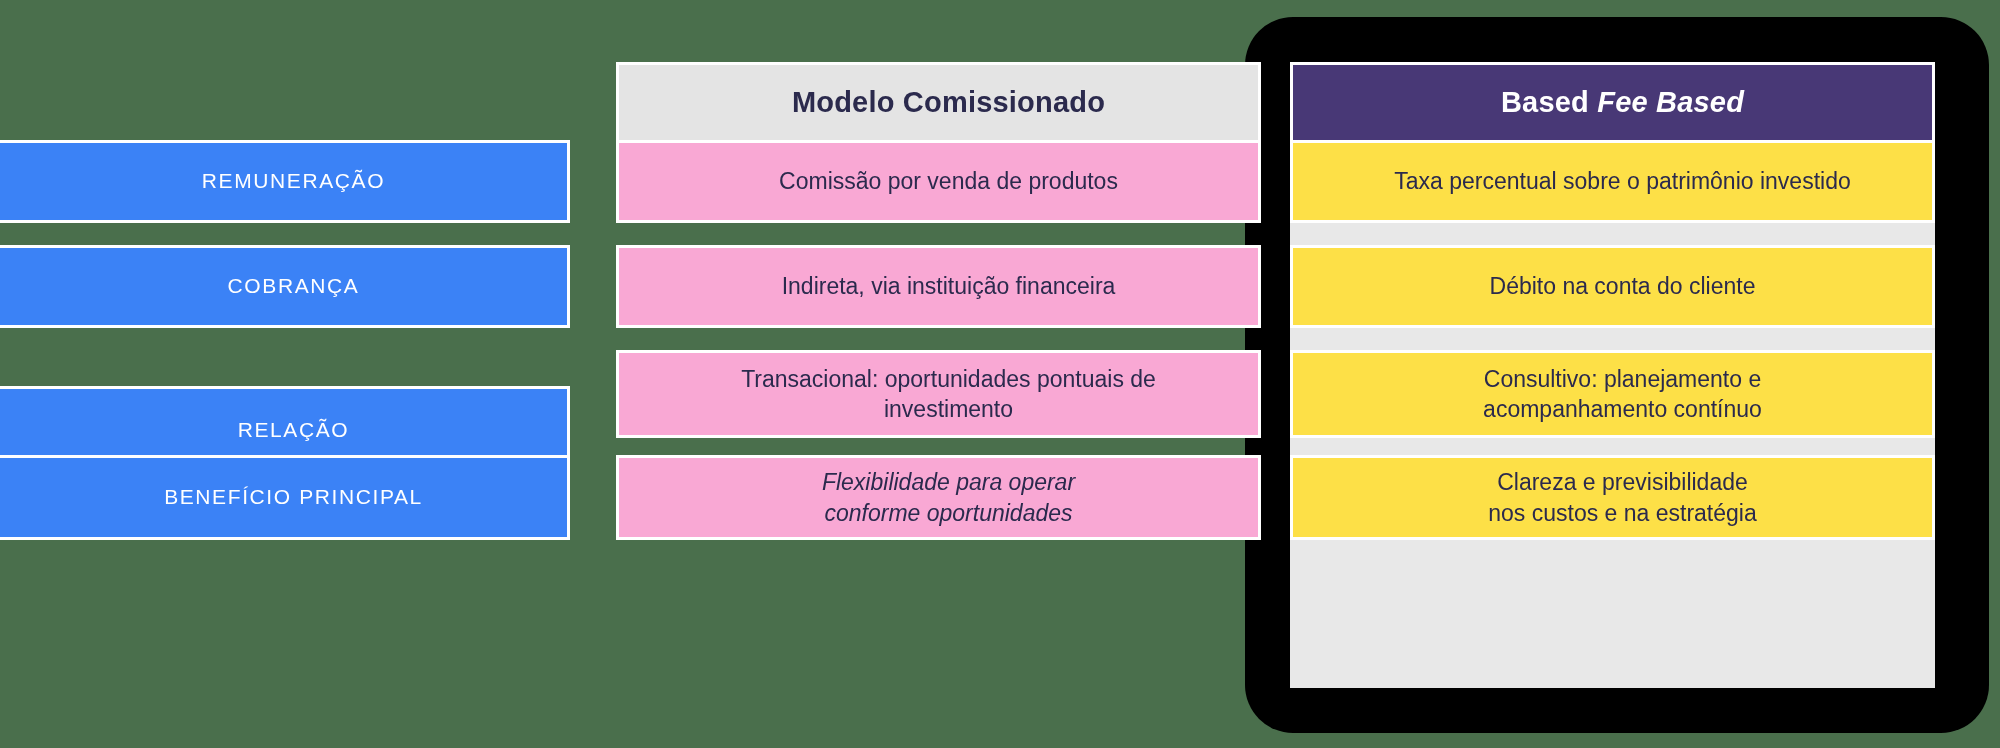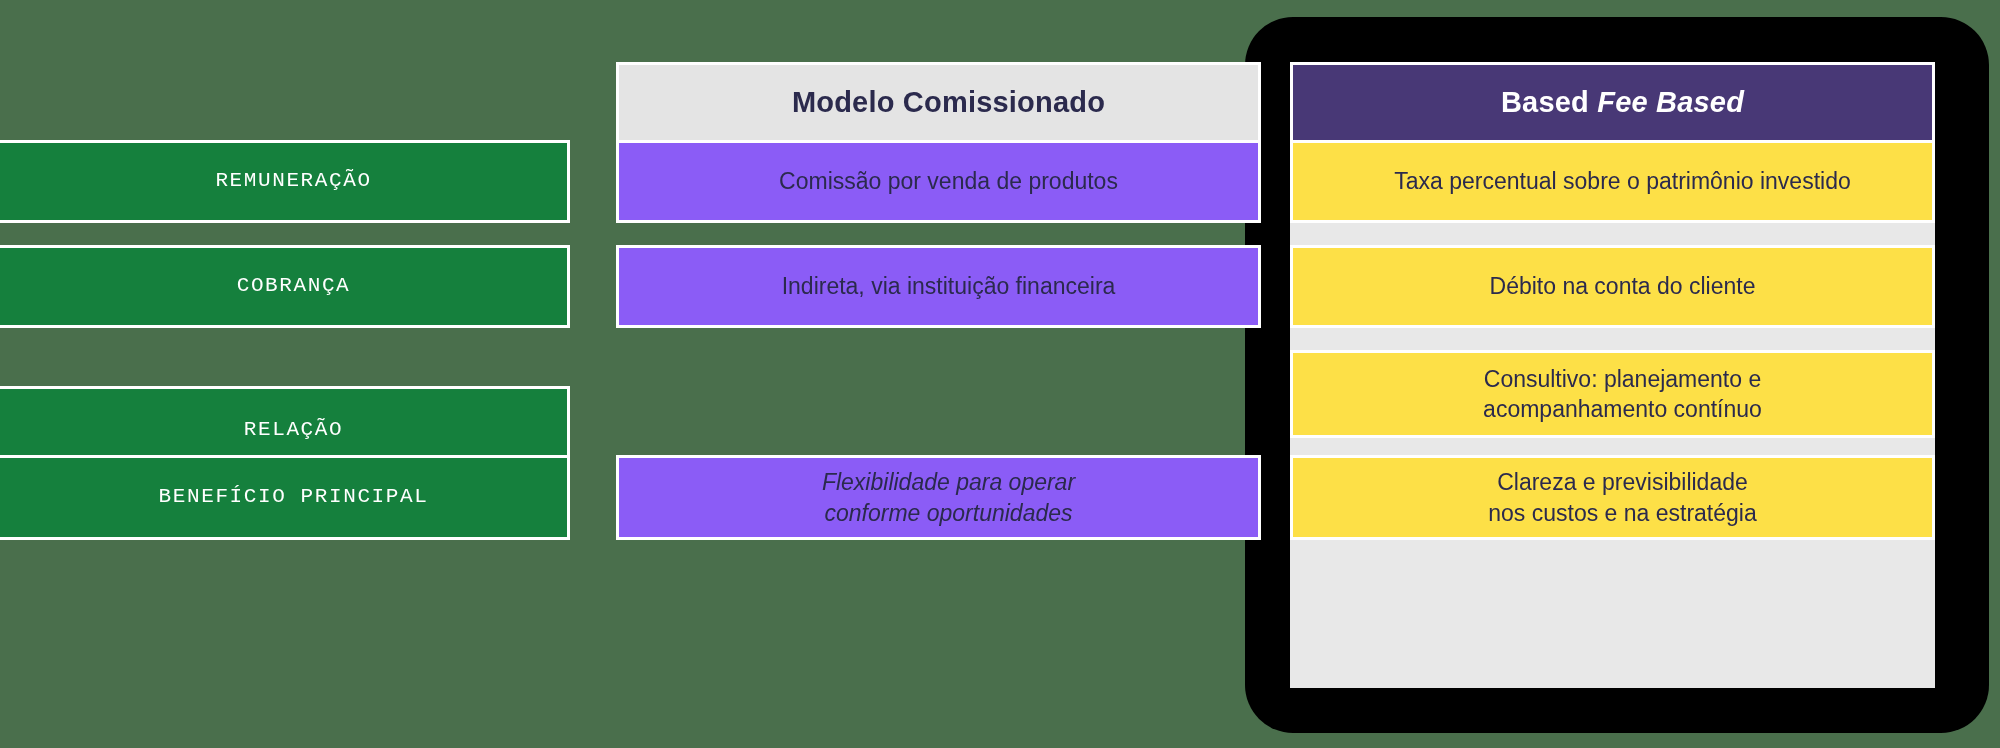--- a/index.html
+++ b/index.html
@@ -55,39 +55,38 @@
     justify-content: center;
     text-align: center;
     z-index: 3;
     padding-left: 20px;
   }
 
   
   .label-cell {
     left: 0px;
     width: 570px;
-    background: #15803d;
+    background: #3b82f6;
     border: 3px solid #ffffff;
     border-left: none;
-    font-family: Liberation Mono, monospace;
   }
   .label-cell .txt {
     color: #ffffff;
     font-size: 21px;
     letter-spacing: 1.6px;
     font-weight: 400;
     line-height: 1.25;
     padding: 0 16px;
   }
 
   
   .mid-cell {
     left: 616px;
     width: 645px;
-    background: #8b5cf6;
+    background: #f9a8d4;
     border: 3px solid #ffffff;
   }
   .mid-cell .txt {
     color: #2b2a4d;
     font-size: 23px;
     line-height: 1.32;
     font-weight: 400;
     padding: 0 22px;
   }
 
@@ -177,20 +176,23 @@
   <div class="cell mid-cell" style="top: 245px; height: 83px;">
     <span class="txt nowrap-block">Indireta, via instituição financeira</span>
   </div>
   <div class="cell fee-cell" style="top: 245px; height: 83px;">
     <span class="txt nowrap-block">Débito na conta do cliente</span>
   </div>
 
   <div class="cell label-cell" style="top: 350px; height: 88px; margin-top: 36px;">
     <span class="txt">RELAÇÃO</span>
   </div>
+  <div class="cell mid-cell" style="top: 350px; height: 88px;">
+    <span class="txt nowrap-block" style="max-width:460px;">Transacional: oportunidades pontuais de investimento</span>
+  </div>
   <div class="cell fee-cell" style="top: 350px; height: 88px;">
     <span class="txt nowrap-block" style="max-width:480px;">Consultivo: planejamento e acompanhamento contínuo</span>
   </div>
 
   <div class="cell label-cell" style="top: 455px; height: 85px;">
     <span class="txt">BENEFÍCIO PRINCIPAL</span>
   </div>
   <div class="cell mid-cell" style="top: 455px; height: 85px; font-style: italic;">
     <span class="txt nowrap-block">Flexibilidade para operar
 conforme oportunidades</span>

